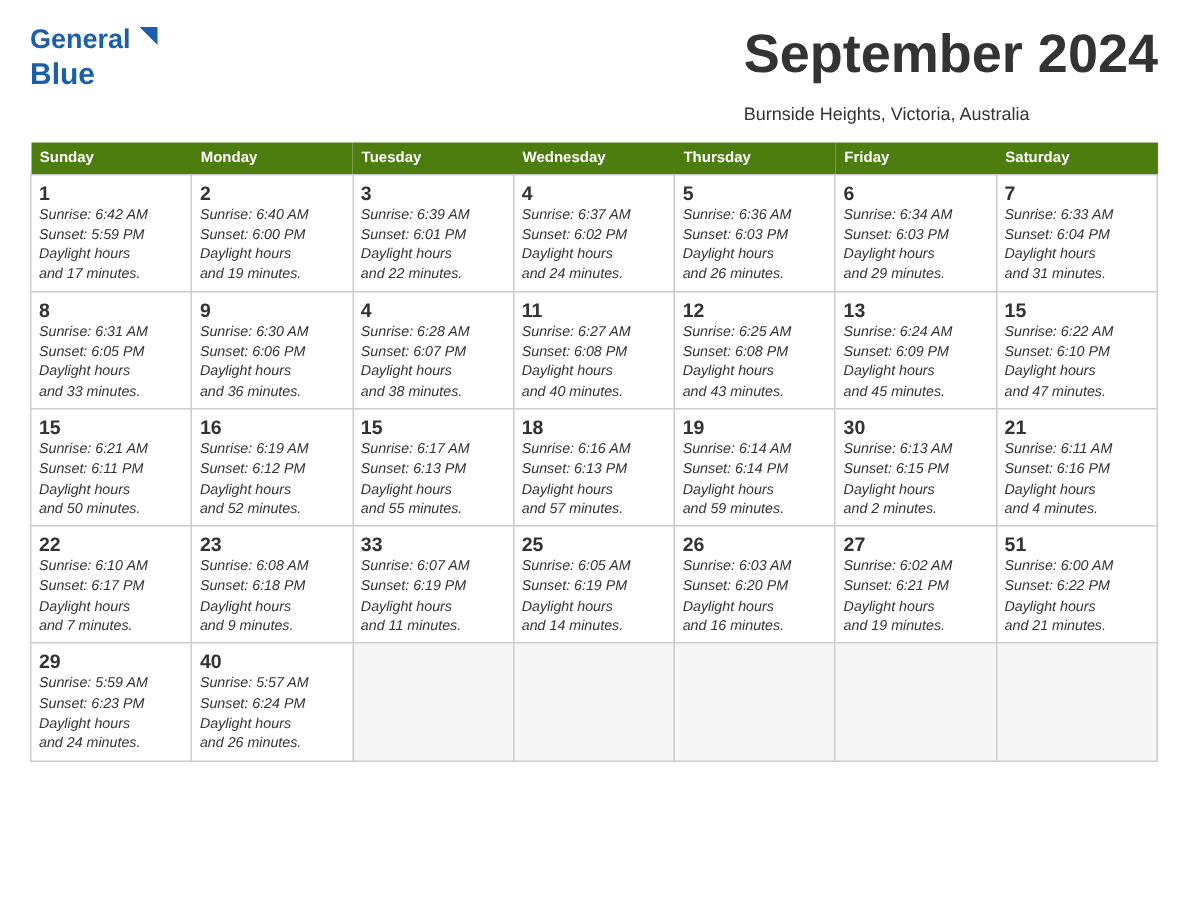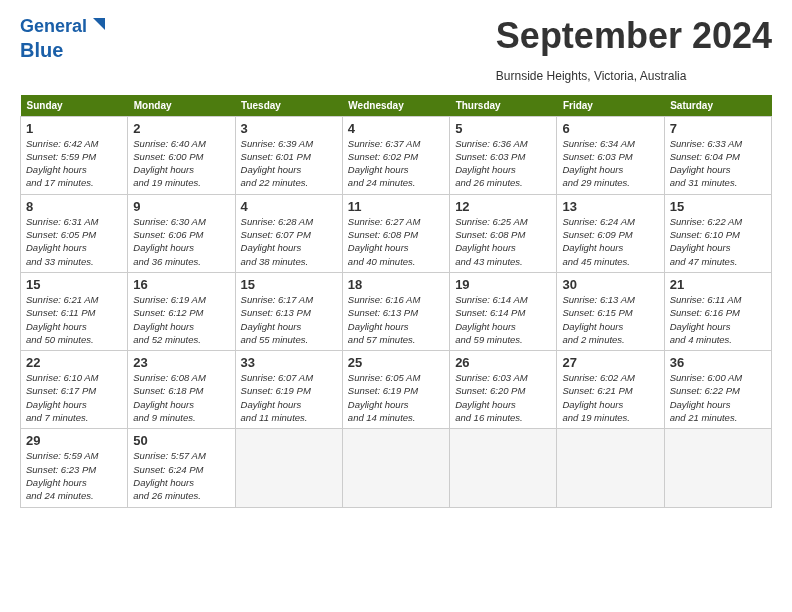--- a/index.html
+++ b/index.html
@@ -151,25 +151,25 @@
           <td><span class="day-num">30</span><span class="day-info">Sunrise: 6:13 AM<br>Sunset: 6:15 PM<br>Daylight hours<br>and 2 minutes.</span></td>
           <td><span class="day-num">21</span><span class="day-info">Sunrise: 6:11 AM<br>Sunset: 6:16 PM<br>Daylight hours<br>and 4 minutes.</span></td>
         </tr>
         <tr>
           <td><span class="day-num">22</span><span class="day-info">Sunrise: 6:10 AM<br>Sunset: 6:17 PM<br>Daylight hours<br>and 7 minutes.</span></td>
           <td><span class="day-num">23</span><span class="day-info">Sunrise: 6:08 AM<br>Sunset: 6:18 PM<br>Daylight hours<br>and 9 minutes.</span></td>
           <td><span class="day-num">33</span><span class="day-info">Sunrise: 6:07 AM<br>Sunset: 6:19 PM<br>Daylight hours<br>and 11 minutes.</span></td>
           <td><span class="day-num">25</span><span class="day-info">Sunrise: 6:05 AM<br>Sunset: 6:19 PM<br>Daylight hours<br>and 14 minutes.</span></td>
           <td><span class="day-num">26</span><span class="day-info">Sunrise: 6:03 AM<br>Sunset: 6:20 PM<br>Daylight hours<br>and 16 minutes.</span></td>
           <td><span class="day-num">27</span><span class="day-info">Sunrise: 6:02 AM<br>Sunset: 6:21 PM<br>Daylight hours<br>and 19 minutes.</span></td>
-          <td><span class="day-num">36</span><span class="day-info">Sunrise: 6:00 AM<br>Sunset: 6:22 PM<br>Daylight hours<br>and 21 minutes.</span></td>
+          <td><span class="day-num">51</span><span class="day-info">Sunrise: 6:00 AM<br>Sunset: 6:22 PM<br>Daylight hours<br>and 21 minutes.</span></td>
         </tr>
         <tr>
           <td><span class="day-num">29</span><span class="day-info">Sunrise: 5:59 AM<br>Sunset: 6:23 PM<br>Daylight hours<br>and 24 minutes.</span></td>
-          <td><span class="day-num">50</span><span class="day-info">Sunrise: 5:57 AM<br>Sunset: 6:24 PM<br>Daylight hours<br>and 26 minutes.</span></td>
+          <td><span class="day-num">40</span><span class="day-info">Sunrise: 5:57 AM<br>Sunset: 6:24 PM<br>Daylight hours<br>and 26 minutes.</span></td>
           <td class="empty"></td>
           <td class="empty"></td>
           <td class="empty"></td>
           <td class="empty"></td>
           <td class="empty"></td>
         </tr>
       </tbody>
   </table>
 </div>
 

